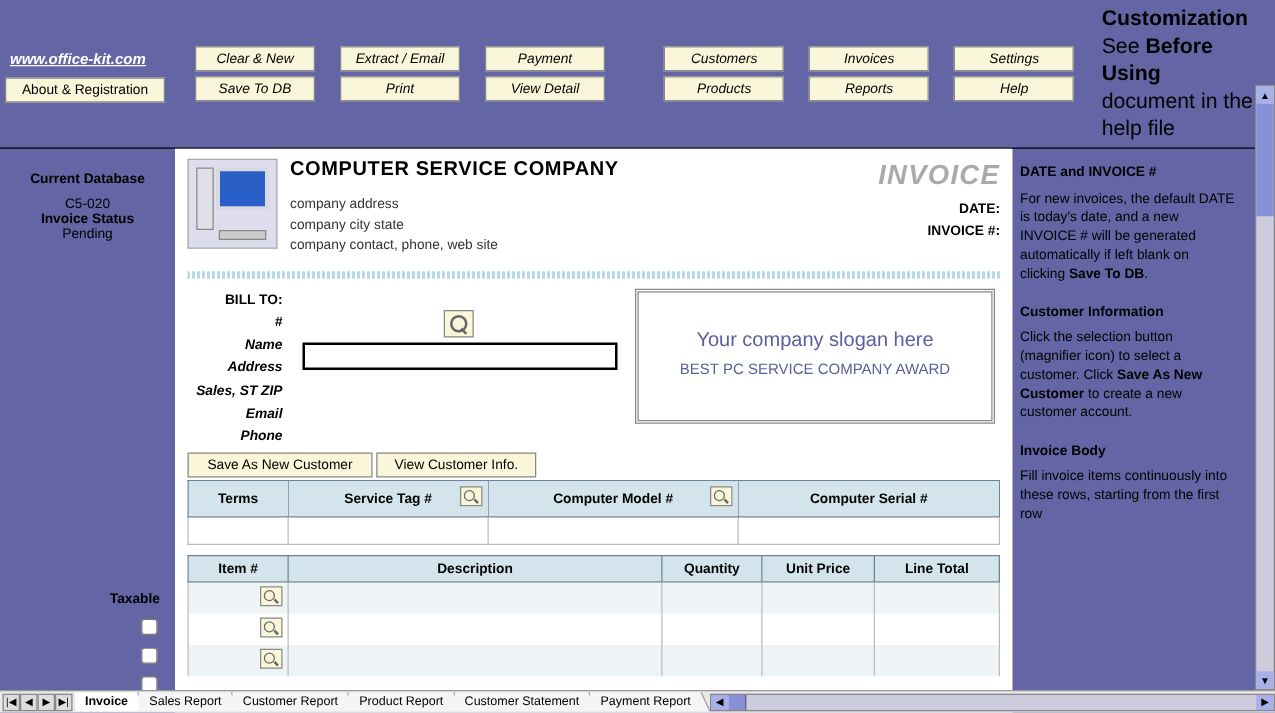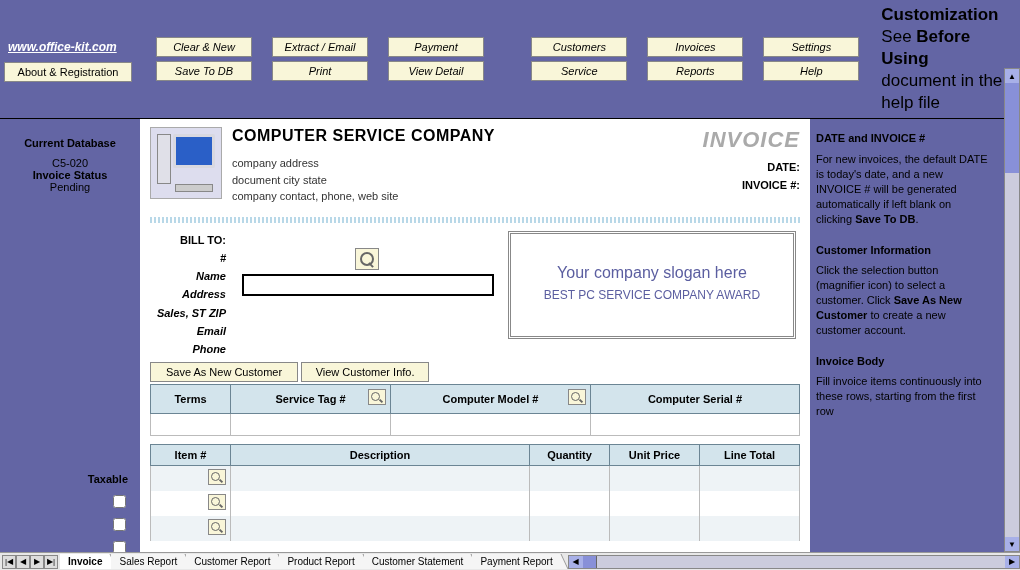--- a/index.html
+++ b/index.html
@@ -90,21 +90,21 @@
     <div class="btn">Extract / Email</div>
     <div class="btn">Print</div>
   </div>
   <div class="btn-col">
     <div class="btn">Payment</div>
     <div class="btn">View Detail</div>
   </div>
   <div class="spacer"></div>
   <div class="btn-col">
     <div class="btn">Customers</div>
-    <div class="btn">Service</div>
+    <div class="btn">Products</div>
   </div>
   <div class="btn-col">
     <div class="btn">Invoices</div>
     <div class="btn">Reports</div>
   </div>
   <div class="btn-col">
     <div class="btn">Settings</div>
     <div class="btn">Help</div>
   </div>
   <div class="right-note">
@@ -133,21 +133,21 @@
     <div class="header-row">
       <div class="comp-icon">
         <div class="tower"></div>
           <div class="monitor"></div>
           <div class="kb"></div>
       </div>
       <div class="company-block">
         <div class="company-name">COMPUTER SERVICE COMPANY</div>
         <div class="company-lines">
           <div>company address</div>
-          <div>document city state</div>
+          <div>company city state</div>
           <div>company contact, phone, web site</div>
         </div>
       </div>
       <div style="text-align:right;">
         <div class="invoice-label">INVOICE</div>
         <div class="date-block">
           <div>DATE:</div>
           <div>INVOICE #:</div>
         </div>
       </div>

